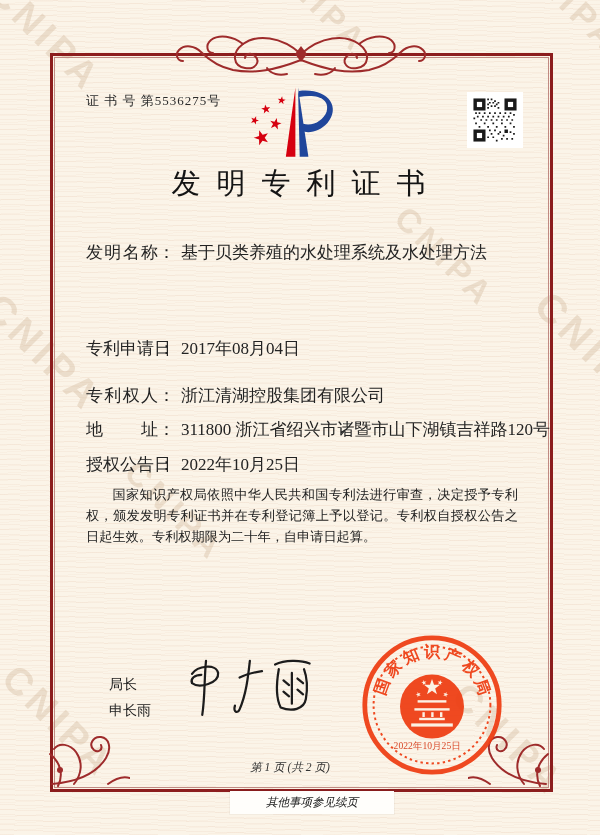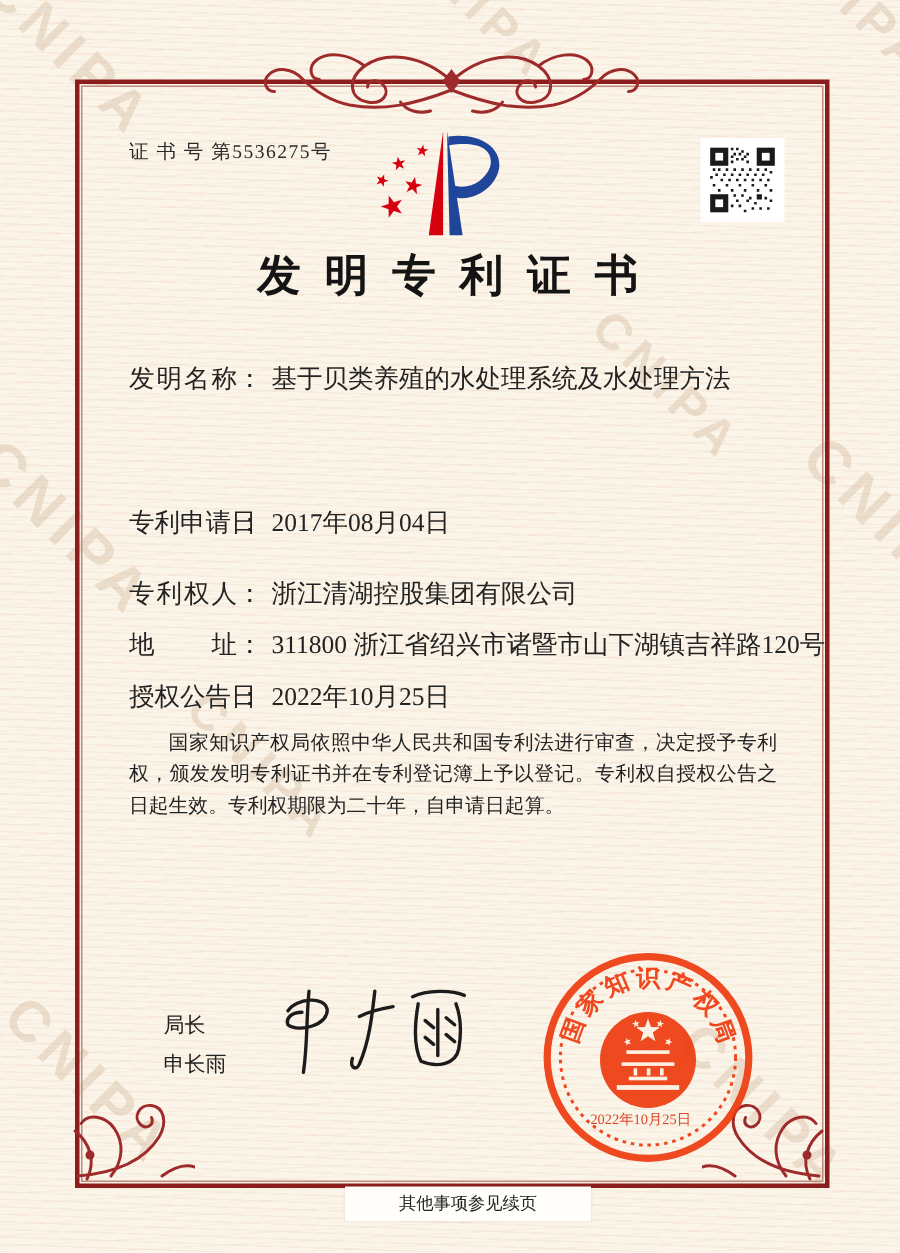--- a/index.html
+++ b/index.html
@@ -15,35 +15,35 @@
       letter-spacing:5px;pointer-events:none;user-select:none;}
   .frame{position:absolute;left:50px;top:53px;width:497px;height:733px;
          border:3px solid #8c1d1d;}
   .frame::after{content:'';position:absolute;inset:1px;border:1px solid #c08a82;pointer-events:none;}
   .flourish-top{position:absolute;left:171px;top:24px;}
   .flourish-corner{position:absolute;}
   .cert-no{position:absolute;left:86px;top:92px;font-size:13px;color:#2a2a2a;letter-spacing:1px;}
   .logo{position:absolute;left:246px;top:84px;}
   .qr{position:absolute;left:467px;top:92px;background:#fff;padding:3px;}
   .title{position:absolute;left:50px;top:164px;width:497px;text-align:center;
-         font-size:29px;color:#141414;letter-spacing:16px;text-indent:16px;font-weight:700;}
+         font-size:29px;color:#141414;letter-spacing:16px;text-indent:16px;font-weight:400;}
   .frow{position:absolute;left:86px;font-size:17px;color:#232323;white-space:nowrap;}
   .flabel{display:inline-block;width:72px;text-align:justify;text-align-last:justify;}
   .fcolon{margin-right:6px;}
   .grant2{position:absolute;left:310px;font-size:13.5px;color:#232323;white-space:nowrap;}
   .bodytext{position:absolute;left:86px;top:484px;width:432px;
             font-size:13.2px;line-height:21px;color:#222;text-align:justify;}
   .bodytext p{margin:0;text-indent:2em;}
   .officer{position:absolute;left:85px;top:672px;font-size:14px;color:#222;line-height:26px;margin-left:24px;}
   .signature{position:absolute;left:178px;top:646px;}
   .seal{position:absolute;left:360px;top:633px;}
   .page-foot{position:absolute;left:50px;top:760px;width:480px;text-align:center;
              font-size:11.5px;color:#333;font-style:italic;}
   .note{position:absolute;left:230px;top:791px;width:160px;background:#fffefb;
-        text-align:center;font-size:11.5px;color:#222;
+        text-align:center;font-size:11.5px;color:#222;font-style:italic;
         padding:4px 2px;box-shadow:0 0 0 1px rgba(0,0,0,.03);}
   svg text{font-family:"Liberation Serif","DejaVu Serif",serif;}
 </style>
 </head>
 <body>
 
 <div class="page">
 
   <div class="wm" style="left:-25px;top:14px;font-size:38px;">CNIPA</div>
   <div class="wm" style="left:258px;top:-14px;font-size:32px;">CNIPA</div>
@@ -193,16 +193,17 @@
       <text transform="translate(46.4,48.9) rotate(-46.7)">家</text>
       <text transform="translate(66.2,34.9) rotate(-23.3)">知</text>
       <text transform="translate(90,30)">识</text>
       <text transform="translate(113.8,34.9) rotate(23.3)">产</text>
       <text transform="translate(133.6,48.9) rotate(46.7)">权</text>
       <text transform="translate(146.4,69.5) rotate(70)">局</text>
     </g>
     <text x="84" y="145" text-anchor="middle" font-size="12" fill="#d63a18">2022年10月25日</text>
   </svg>
 
+  <div class="page-foot">第 1 页 (共 2 页)</div>
 
   <div class="note">其他事项参见续页</div>
 
 </div>
 
 </body></html>

